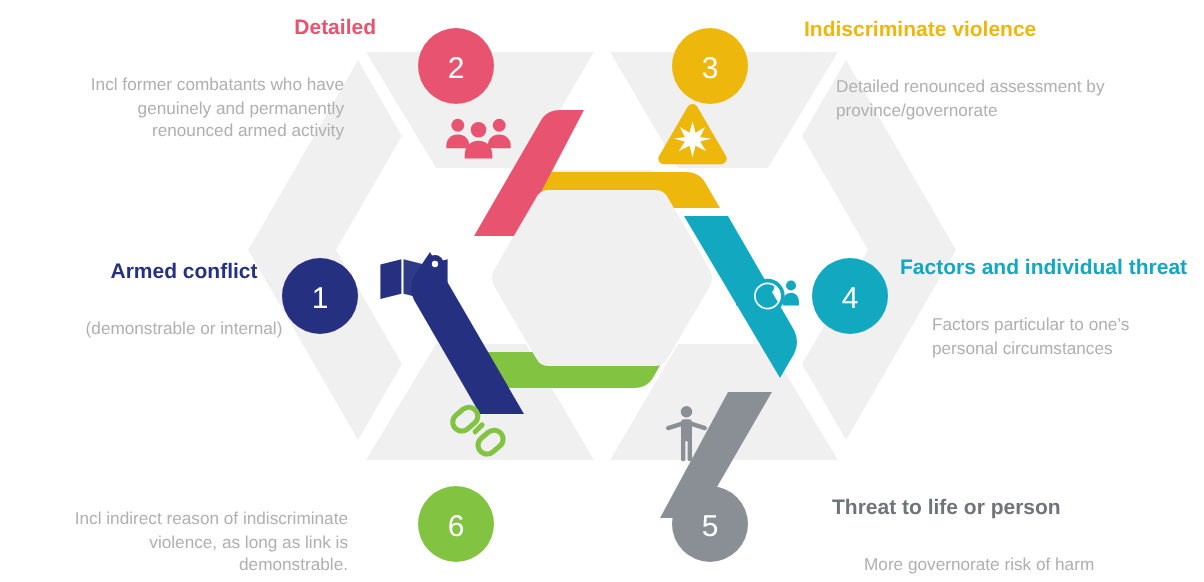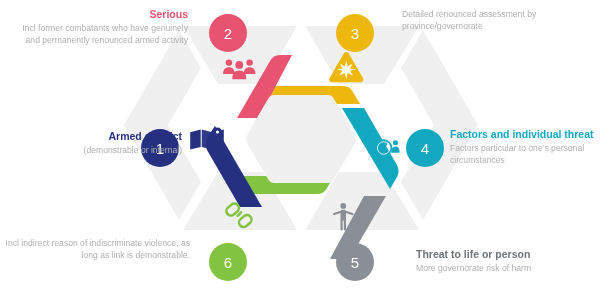--- a/index.html
+++ b/index.html
@@ -19,25 +19,25 @@
   .label-title{
     font-size:10.5px;
     font-weight:bold;
     line-height:13px;
     margin:0 0 2px 0;
   }
   .label-desc{
     font-size:8.6px;
     color:#b0b0b0;
     line-height:11.5px;
-    margin:0;
+    margin:16px;
     font-weight:normal;
   }
   
-  #block-1{ left:2px;  top:130px; width:180px; text-align:right;}
+  #block-1{ left:2px;  top:130px; width:180px; text-align:center;}
   #block-2{ left:10px; top:8px;   width:178px; text-align:right;}
   #block-3{ left:402px;top:9px;   width:196px; text-align:left;}
   #block-4{ left:450px;top:128px; width:150px; text-align:left;}
   #block-5{ left:416px;top:248px; width:200px; text-align:left;}
   #block-6{ left:4px;  top:238px; width:186px; text-align:right;}
 </style>
 </head>
 <body>
 
 <svg id="diagram" viewBox="0 0 602 291" xmlns="http://www.w3.org/2000/svg">
@@ -183,25 +183,26 @@
   </g>
 
 </svg>
 
 <div class="label-block" id="block-1">
   <div class="label-title" style="color:#253081">Armed conflict</div>
   <div class="label-desc">(demonstrable or internal)</div>
 </div>
 
 <div class="label-block" id="block-2">
-  <div class="label-title" style="color:#e8536f">Serious</div>
+  <div class="label-title" style="color:#e8536f">Detailed</div>
   <div class="label-desc">Incl former combatants who have genuinely and permanently renounced armed activity</div>
 </div>
 
 <div class="label-block" id="block-3">
+  <div class="label-title" style="color:#eeb70b">Indiscriminate violence</div>
   <div class="label-desc">Detailed renounced assessment by province/governorate</div>
 </div>
 
 <div class="label-block" id="block-4">
   <div class="label-title" style="color:#12a8c0">Factors and individual threat</div>
   <div class="label-desc">Factors particular to one’s personal circumstances</div>
 </div>
 
 <div class="label-block" id="block-5">
   <div class="label-title" style="color:#6f7479">Threat to life or person</div>

